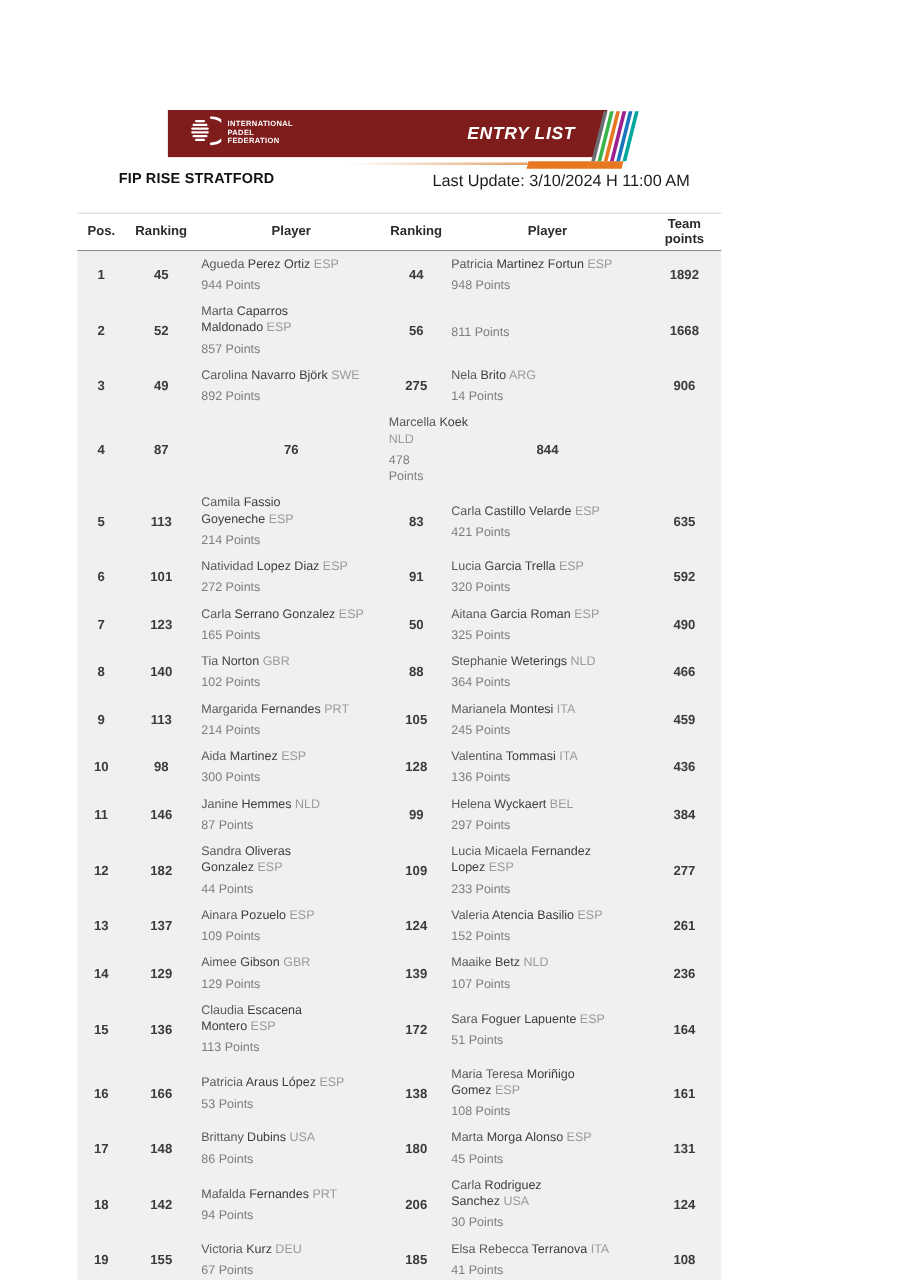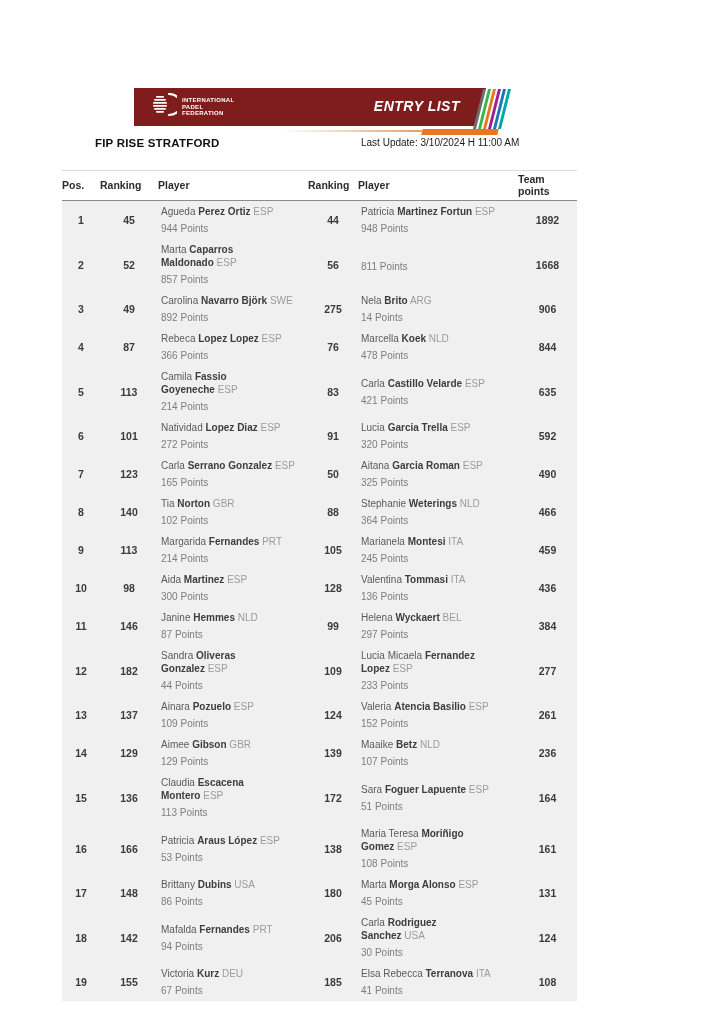--- a/index.html
+++ b/index.html
@@ -39,45 +39,45 @@
     display:flex;gap:2px;
   }
   .stripe{width:3px;height:100%;transform:skewX(-14deg);}
 
   
   .doc-title{
     position:absolute;left:65px;top:137px;
     font-size:11.5px;font-weight:bold;color:#111111;letter-spacing:.2px;margin-left:30px;
   }
   .last-update{
-    position:absolute;left:361px;top:137px;
-    font-size:10px;color:#1c1c1c;
+    position:absolute;left:346px;top:137px;
+    font-size:13px;color:#1c1c1c;
   }
 
   
   .entry-table{position:absolute;left:62px;top:170px;width:515px;}
   .thead{
     display:grid;grid-template-columns:38px 58px 150px 50px 160px 59px;
     align-items:center;border-top:1px solid #dddddd;border-bottom:1px solid #8c8c8c;
     padding:2px 0 3px 0;min-height:24px;
   }
   .th{
-    font-size:10.5px;font-weight:bold;color:#2b2b2b;line-height:12px;
+    text-align:center;font-size:10.5px;font-weight:bold;color:#2b2b2b;line-height:12px;
   }
   .tbody{background:#f1f0f0;}
   .trow{
     display:grid;grid-template-columns:38px 58px 150px 50px 160px 59px;
     align-items:center;padding:4px 0;
   }
   .num{
     text-align:center;font-size:10.5px;font-weight:bold;color:#3b3b3b;
   }
   .player{padding-left:3px;font-size:10px;}
   .pname{white-space:nowrap;line-height:13px;color:#5a5a5a;}
-  .sn{font-weight:bold;color:#3d3d3d;white-space:pre-line;}
+  .sn{font-weight:normal;color:#3d3d3d;white-space:pre-line;}
   .cc{color:#9b9b9b;}
   .pts{color:#7d7d7d;line-height:13px;margin-top:4px;font-size:10px;}
 </style>
 </head>
 <body>
 
 <div class="page">
 
   <div class="banner-wrap">
     <div class="banner-navy">
@@ -166,24 +166,20 @@
           <div class="num">275</div>
           <div class="player">
             <div class="pname"><span class="fn">Nela </span><span class="sn">Brito</span><span class="cc"> ARG</span></div>
             <div class="pts">14 Points</div>
           </div>
           <div class="num">906</div>
         </div>
         <div class="trow">
           <div class="num">4</div>
           <div class="num">87</div>
-          <div class="player">
-            <div class="pname"><span class="fn">Rebeca </span><span class="sn">Lopez Lopez</span><span class="cc"> ESP</span></div>
-            <div class="pts">366 Points</div>
-          </div>
           <div class="num">76</div>
           <div class="player">
             <div class="pname"><span class="fn">Marcella </span><span class="sn">Koek</span><span class="cc"> NLD</span></div>
             <div class="pts">478 Points</div>
           </div>
           <div class="num">844</div>
         </div>
         <div class="trow">
           <div class="num">5</div>
           <div class="num">113</div>

